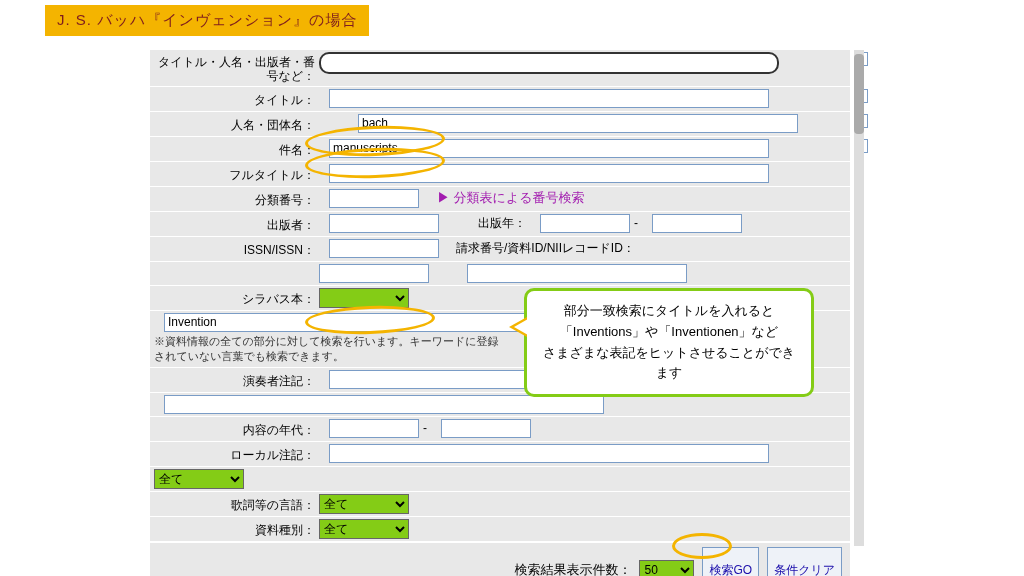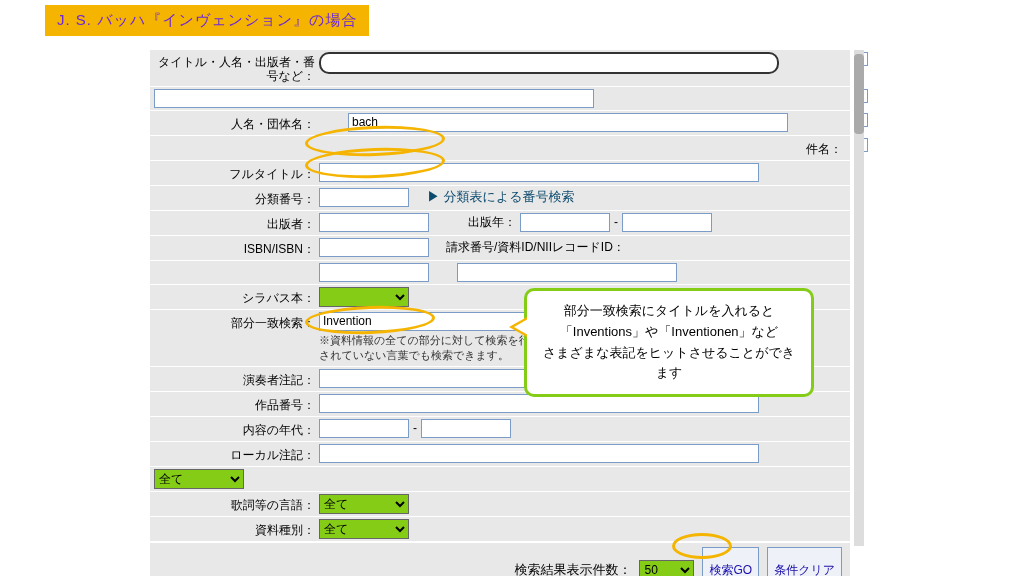--- a/index.html
+++ b/index.html
@@ -12,21 +12,21 @@
     background: #fff;
     position: relative;
     color: #000;
   }
 
   .annotation-title {
     position: absolute;
     top: 5px;
     left: 45px;
     background: #f4b400;
-    color: #6d28d9;
+    color: #7f1d1d;
     padding: 6px 12px;
     font-size: 15px;
     letter-spacing: 1px;
   }
 
   .form-panel {
     position: absolute;
     top: 50px;
     left: 150px;
     width: 700px;
@@ -53,39 +53,40 @@
     display: flex;
     align-items: center;
     flex-wrap: wrap;
   }
   .txt {
     border: 1px solid #7a9cc6;
     background: #fff;
     height: 19px;
     padding: 1px 3px;
     font-size: 12px;
+    margin-left: 10px;
   }
   .txt.wide { width: 440px; }
   .txt.small{ width: 90px; }
   .topinput {
     width: 460px; height: 22px;
     border: 2px solid #333; border-radius: 10px;
     background: #fff;
   }
   .chk {
     width: 14px; height: 14px;
     border: 1px solid #7a9cc6; background: #fff;
     margin-left: 10px;
   }
   .chk-col { position: absolute; right: -18px; }
   .sel {
     border: 1px solid #666; background: #84cc16;
     height: 20px; font-size: 12px;
   }
-  .link { color: #0c4a6e; cursor: pointer; }
+  .link { color: #a21caf; cursor: pointer; }
   .sublabel { font-size: 12px; margin: 0 4px; }
   .note { font-size: 11px; color: #333; line-height: 1.4; margin-top: 2px; }
 
   .btn {
     border: 1px solid #7a9cc6;
     background: #eef2f8;
     color: #1a0dab;
     padding: 14px 6px;
     font-size: 12px;
     cursor: pointer;
@@ -166,36 +167,40 @@
     <div class="label multi">
       <span>タイトル・人名・出版者・番号など：</span>
     </div>
     <div class="field">
       <div class="topinput"></div>
     </div>
     <div class="chk chk-col"></div>
   </div>
 
   <div class="row" style="position:relative;">
+    <div class="label"><span>タイトル：</span></div>
     <div class="field">
         <div class="txt wide"></div>
       </div>
     <div class="chk chk-col"></div>
   </div>
 
   <div class="row" style="position:relative;gap:29px;">
     <div class="label"><span>人名・団体名：</span></div>
     <div class="field">
         <div class="txt wide">bach</div>
       </div>
     <div class="chk chk-col"></div>
   </div>
 
   <div class="row" style="position:relative;justify-content:flex-end;">
     <div class="label"><span>件名：</span></div>
+    <div class="field">
+        <div class="txt wide">manuscripts</div>
+      </div>
     <div class="chk chk-col"></div>
   </div>
 
   <div class="row">
     <div class="label"><span>フルタイトル：</span></div>
     <div class="field">
         <div class="txt wide"></div>
       </div>
   </div>
 
@@ -213,21 +218,21 @@
     <div class="field">
       <div class="txt small" style="width:110px;"></div>
       <span class="sublabel" style="margin-left:39px;">出版年：</span>
       <div class="txt small"></div>
       <span class="sublabel">-</span>
       <div class="txt small"></div>
     </div>
   </div>
 
   <div class="row">
-    <div class="label"><span>ISBN/ISBN：</span></div>
+    <div class="label"><span>ISSN/ISSN：</span></div>
     <div class="field">
       <div class="txt small" style="width:110px;"></div>
       <span class="sublabel" style="margin-left:17px;">請求番号/資料ID/NIIレコードID：</span>
     </div>
   </div>
   <div class="row">
     <div class="label"></div>
     <div class="field">
         <div class="txt small" style="width:110px;margin-left:0;"></div>
       <span style="width:28px;"></span>
@@ -236,39 +241,37 @@
   </div>
 
   <div class="row">
     <div class="label"><span>シラバス本：</span></div>
     <div class="field">
         <select class="sel" style="width:90px;"><option></option></select>
       </div>
   </div>
 
   <div class="row" style="align-items:flex-start;">
-    <div class="label"><span>部分一致検索：</span></div>
     <div class="field" style="flex-direction:column;align-items:flex-start;">
       <div class="txt wide">Invention</div>
       <div class="note">
         <span>※資料情報の全ての部分に対して検索を行います。キーワードに登録</span><br>
         <span>されていない言葉でも検索できます。</span>
       </div>
     </div>
   </div>
 
   <div class="row">
     <div class="label"><span>演奏者注記：</span></div>
     <div class="field">
         <div class="txt wide"></div>
       </div>
   </div>
 
   <div class="row">
-    <div class="label"><span>作品番号：</span></div>
     <div class="field">
         <div class="txt wide"></div>
       </div>
   </div>
 
   <div class="row">
     <div class="label"><span>内容の年代：</span></div>
     <div class="field">
       <div class="txt small"></div>
       <span class="sublabel">-</span>

